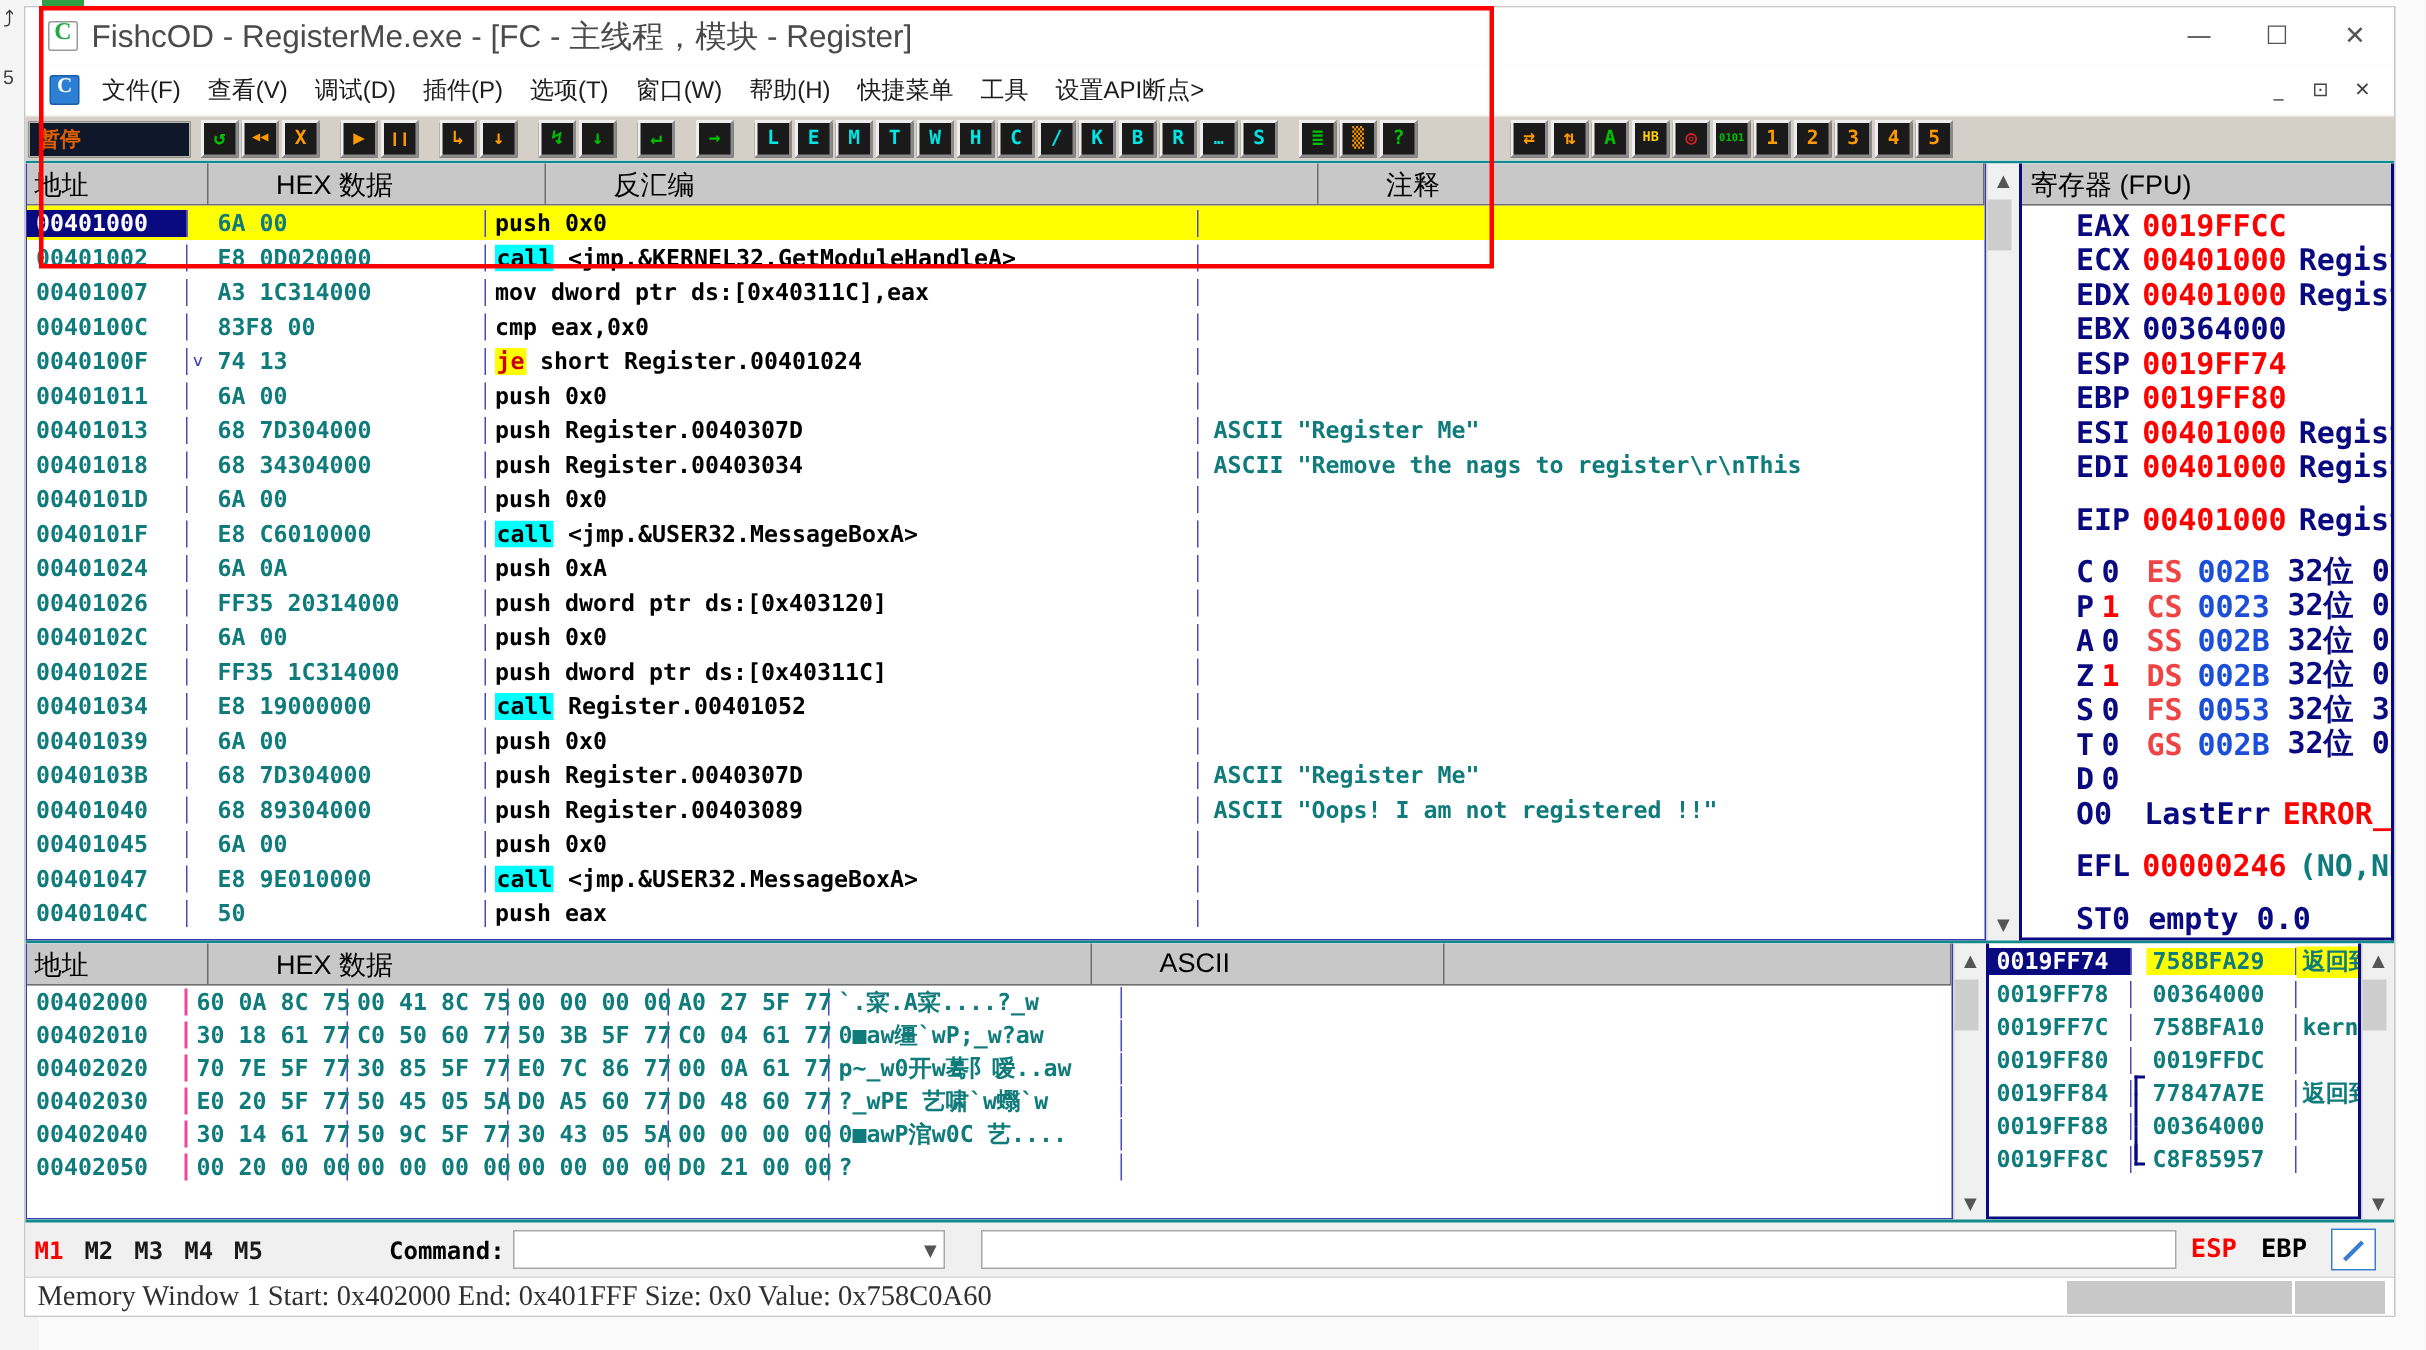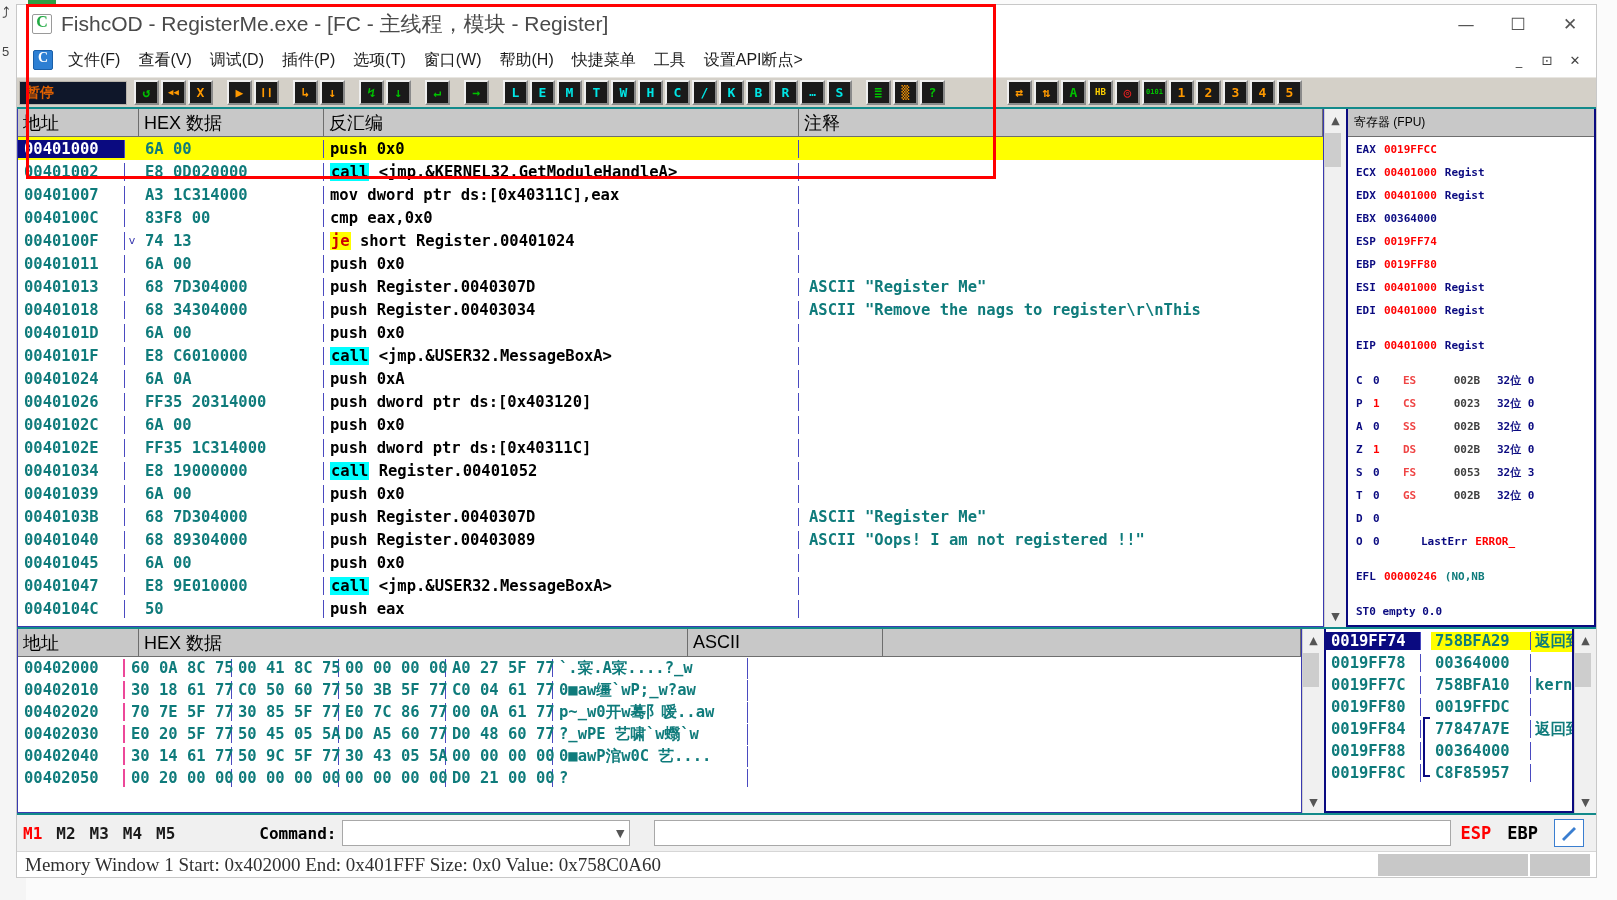--- a/index.html
+++ b/index.html
@@ -158,20 +158,21 @@
 
   
   .disasm {
     flex: 1 1 auto; display: flex; flex-direction: column;
     border: 1px solid #3a3ab0; border-top: none; min-width: 0;
     background: #fff;
   }
   .hdr-row {
     height: 28px; background: #c8c8c8; display: flex; flex: 0 0 28px;
     border-bottom: 1px solid #6e6e6e;
+    gap: 40px;
   }
   .hdr-cell {
     font-size: 18px; color: #000; padding-left: 5px;
     display: flex; align-items: center;
     border-right: 1px solid #6e6e6e;
     font-family: "Liberation Sans", sans-serif;
     overflow: hidden; white-space: nowrap;
   }
   .mono {
     font-family: "DejaVu Sans Mono", monospace;
@@ -227,41 +228,42 @@
 
   
   .regs {
     width: 250px; flex: 0 0 250px;
     border: 2px solid #0a0a80; border-top: none;
     display: flex; flex-direction: column; background: #fff; overflow: hidden;
   }
   .regs-hdr {
     height: 28px; background: #c8c8c8; flex: 0 0 28px;
     display: flex; align-items: center; padding-left: 6px;
-    font-size: 12px; color: #000; border-bottom: 1px solid #6e6e6e;
+    font-size: 18px; color: #000; border-bottom: 1px solid #6e6e6e;
     font-family: "Liberation Sans", sans-serif; white-space: nowrap;
   }
   .regs-body { flex: 1 1 auto; overflow: hidden; padding-top: 1px; }
   .reg-line {
     height: 23px; display: flex; align-items: center; white-space: nowrap;
     font-family: "DejaVu Sans Mono", monospace;
-    font-size: 11px; font-weight: bold;
+    font-size: 20px; font-weight: bold;
     padding-left: 8px;
+    margin-left: 28px;
   }
   .reg-name { color: #0a0a80; }
   .reg-val { color: #ff0000; margin-left: 8px; }
   .reg-val.dark { color: #0a0a80; }
   .reg-note { color: #0a0a80; margin-left: 8px; }
   .reg-note.teal { color: #0f7b7b; }
   .reg-spacer { height: 12px; }
   .flg-name { color: #0a0a80; width: 17px; display:inline-block;}
   .flg-val { color: #ff0000; width: 30px; display:inline-block;}
   .flg-val.zero { color: #0a0a80; }
   .seg-name { color: #ef4444; width: 34px; display:inline-block;}
-  .seg-val { color: #404040; width: 60px; display:inline-block;text-align:center;}
+  .seg-val { color: #1d4ed8; width: 60px; display:inline-block;}
   .seg-bits { color: #0a0a80; }
 
   
   .dump {
     flex: 1 1 auto; display: flex; flex-direction: column;
     border: 1px solid #3a3ab0; border-top: none; min-width: 0; background: #fff;
   }
   .dump-rows { flex: 1 1 auto; overflow: hidden; }
   .drow { height: 22px; display: flex; align-items: center; white-space: nowrap; }
   .d-addr { width: 107px; flex: 0 0 107px; padding-left: 6px; border-right: 2px solid #ec4899; }

